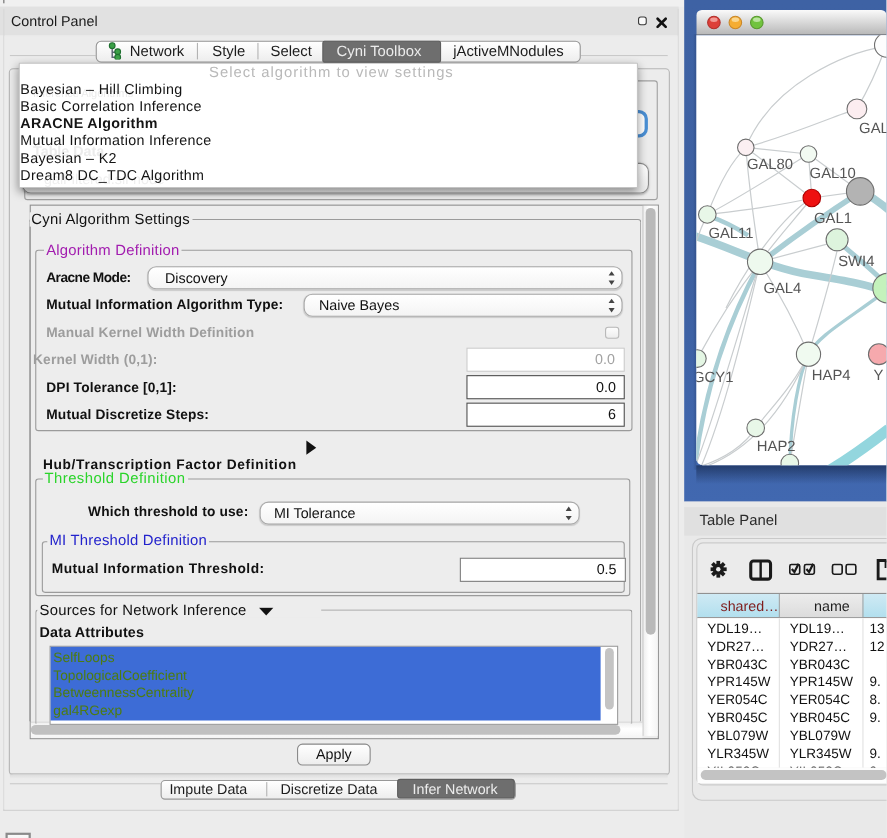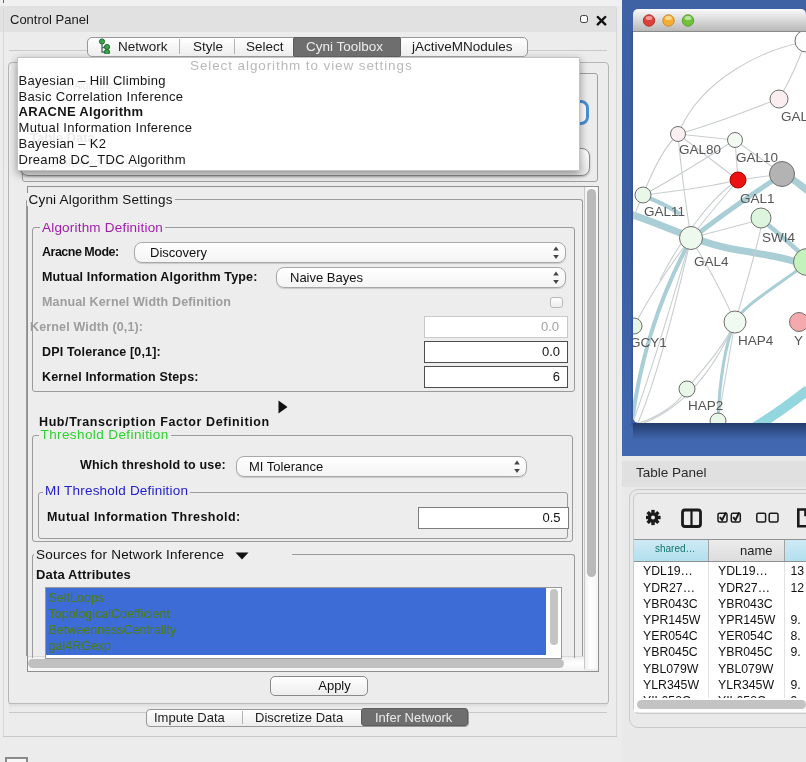--- a/index.html
+++ b/index.html
@@ -78,21 +78,21 @@
 
 <div class="abs glbl" style="left:42px;top:294.5px;">Manual Kernel Width Definition</div>
 <div class="abs" style="left:550px;top:297px;width:11px;height:9px;border:1px solid #b9b9b9;border-radius:3px;background:linear-gradient(#fdfdfd,#ededed);"></div>
 
 <div class="abs glbl" style="left:30px;top:319.5px;">Kernel Width (0,1):</div>
 <div class="inp" style="left:424px;top:316px;width:134px;height:20px;border:1px solid #c9c9c9;color:#a2a2a2;padding-right:8px;line-height:20px;">0.0</div>
 
 <div class="abs lbl" style="left:42px;top:344.5px;">DPI Tolerance [0,1]:</div>
 <div class="inp" style="left:424px;top:341px;width:135px;height:19.5px;border:1.5px solid #4e4e4e;padding-right:7px;line-height:19.5px;">0.0</div>
 
-<div class="abs lbl" style="left:42px;top:369.5px;">Kernel Information Steps:</div>
+<div class="abs lbl" style="left:42px;top:369.5px;">Mutual Discretize Steps:</div>
 <div class="inp" style="left:424px;top:366px;width:135px;height:19.5px;border:1.5px solid #4e4e4e;padding-right:7px;line-height:19.5px;">6</div>
 
 <div class="abs lbl" style="left:39px;top:415px;letter-spacing:0.6px;">Hub/Transcription Factor Definition</div>
 <svg class="abs" style="left:277px;top:400px;" width="11" height="14" viewBox="0 0 11 14">
     <path d="M1.5 0.5 L10.5 7 L1.5 13.5 Z" fill="#111"></path>
   </svg>
 
 <div class="grp" style="left:32px;top:435px;width:539px;height:105px;"></div>
 <div class="gtitle" style="left:38.5px;top:427.5px;color:#2ad42a;letter-spacing:0.4px;">Threshold Definition</div>
 
@@ -149,21 +149,21 @@
   <circle cx="4" cy="3.5" r="2.6" fill="#3ba047" stroke="#1f7030" stroke-width="1"></circle>
   <circle cx="9" cy="9" r="2.6" fill="#3ba047" stroke="#1f7030" stroke-width="1"></circle>
   <circle cx="9" cy="14" r="2.6" fill="#3ba047" stroke="#1f7030" stroke-width="1"></circle>
 </svg>
 <div class="abs" style="left:118px;top:38.5px;font-size:13.5px;color:#1c1c1c;">Network</div>
 <div class="abs" style="left:193px;top:38.5px;font-size:13.5px;color:#1c1c1c;">Style</div>
 <div class="abs" style="left:246px;top:38.5px;font-size:13.5px;color:#1c1c1c;">Select</div>
 <div class="abs" style="left:306px;top:38.5px;font-size:13.5px;color:#ececec;">Cyni Toolbox</div>
 <div class="abs" style="left:412px;top:38.5px;font-size:13.5px;color:#1c1c1c;">jActiveMNodules</div>
 
-<div class="abs" style="left:270px;top:675.5px;width:65px;height:18px;border:1px solid #8a8a8a;border-radius:5px;background:linear-gradient(#ffffff,#ededed);text-align:center;font-size:13px;color:#111;line-height:18px;padding-left:31px;">Apply</div>
+<div class="abs" style="left:270px;top:675.5px;width:65px;height:18px;border:1px solid #8a8a8a;border-radius:5px;background:linear-gradient(#ffffff,#ededed);text-align:center;font-size:13px;color:#111;line-height:18px;">Apply</div>
 <div class="abs" style="left:9px;top:703px;width:598px;height:1px;background:#b9b9b9;"></div>
 <div class="abs" style="left:9px;top:704px;width:598px;height:4px;background:linear-gradient(#dcdcdc,#ececec);"></div>
 
 <div class="abs" style="left:9px;top:712px;width:137px;height:1px;background:#c9c9c9;"></div>
 <div class="abs" style="left:468px;top:712px;width:139px;height:1px;background:#c9c9c9;"></div>
 <div class="abs" style="left:146px;top:709px;width:321px;height:16px;border:1px solid #989898;border-radius:4px;background:linear-gradient(#ffffff,#ededed);"></div>
 <div class="abs" style="left:361px;top:708px;width:107px;height:18px;background:#6e6e6e;border:1px solid #5d5d5d;border-radius:3px;box-sizing:border-box;"></div>
 <div class="abs" style="left:242px;top:711px;width:1px;height:13px;background:#b3b3b3;"></div>
 <div class="abs" style="left:154px;top:710px;font-size:13px;color:#1c1c1c;">Impute Data</div>
 <div class="abs" style="left:255px;top:710px;font-size:13px;color:#1c1c1c;">Discretize Data</div>
@@ -297,21 +297,21 @@
   </g>
 
   <g stroke="#1a1a1a" stroke-width="2.6" fill="none">
     <path d="M152.3 4.5 L160 4.5 L165 9.5 L165 21.3 L152.3 21.3 Z"></path>
     <path d="M159.5 4.5 L159.5 10 L165 10"></path>
   </g>
 </svg>
 
 <div class="abs" style="left:634px;top:538.8px;width:172px;height:21px;border-top:1px solid #919191;border-bottom:1px solid #919191;background:linear-gradient(#cfeaf4,#b2dfee);"></div>
 <div class="abs" style="left:707.5px;top:539.8px;width:75px;height:21px;background:linear-gradient(#ececec,#dcdcdc);border-left:1px solid #a4a4a4;border-right:1px solid #a4a4a4;"></div>
-<div class="abs" style="left:655px;top:543px;font-size:10px;color:#0f766e;">shared…</div>
+<div class="abs" style="left:655px;top:543px;font-size:13px;color:#7f1d1d;">shared…</div>
 <div class="abs" style="left:740px;top:543px;font-size:13px;color:#1e1e1e;text-align:right;">name</div>
 
 <div class="abs" style="left:634px;top:561.8px;width:172px;height:136px;background:#fff;overflow:hidden;font-size:12.3px;color:#111;">
   <div style="position:absolute;left:74px;top:0;width:1px;height:140px;background:#e2e2e2;"></div>
   <div style="position:absolute;left:149.5px;top:0;width:1px;height:140px;background:#e2e2e2;"></div>
   <div style="position:absolute;left:9px;top:1.5px;line-height:16.2px;">YDL19…<br>YDR27…<br>YBR043C<br>YPR145W<br>YER054C<br>YBR045C<br>YBL079W<br>YLR345W<br>YIL052C</div>
   <div style="position:absolute;left:84px;top:1.5px;line-height:16.2px;">YDL19…<br>YDR27…<br>YBR043C<br>YPR145W<br>YER054C<br>YBR045C<br>YBL079W<br>YLR345W<br>YIL052C</div>
   <div style="position:absolute;left:156.5px;top:1.5px;line-height:16.2px;">13<br>12<br><br>9.<br>8.<br>9.<br><br>9.<br>9.</div>
 </div>
 

